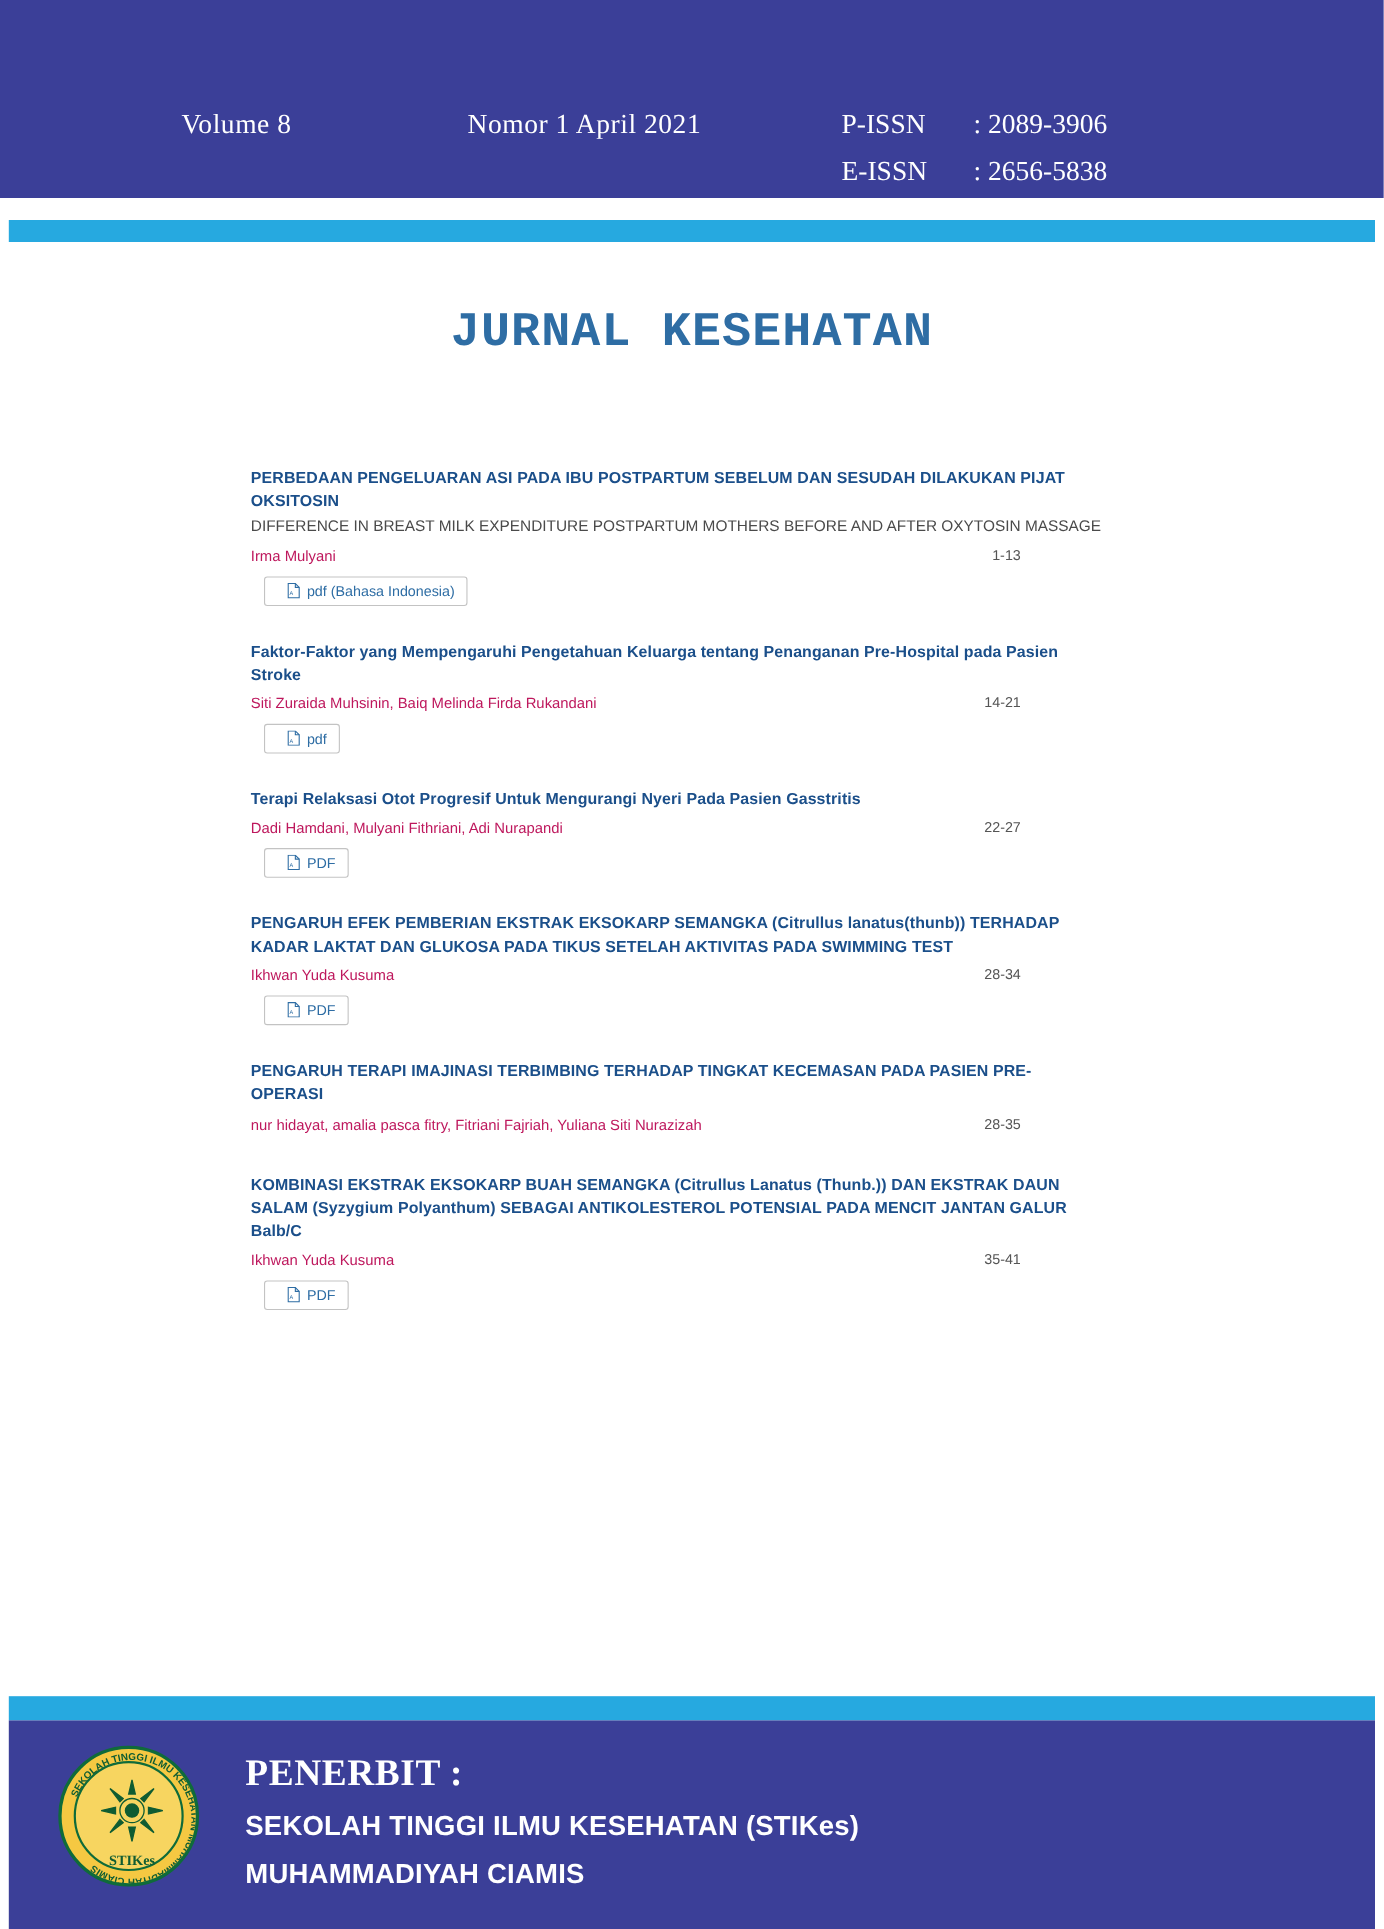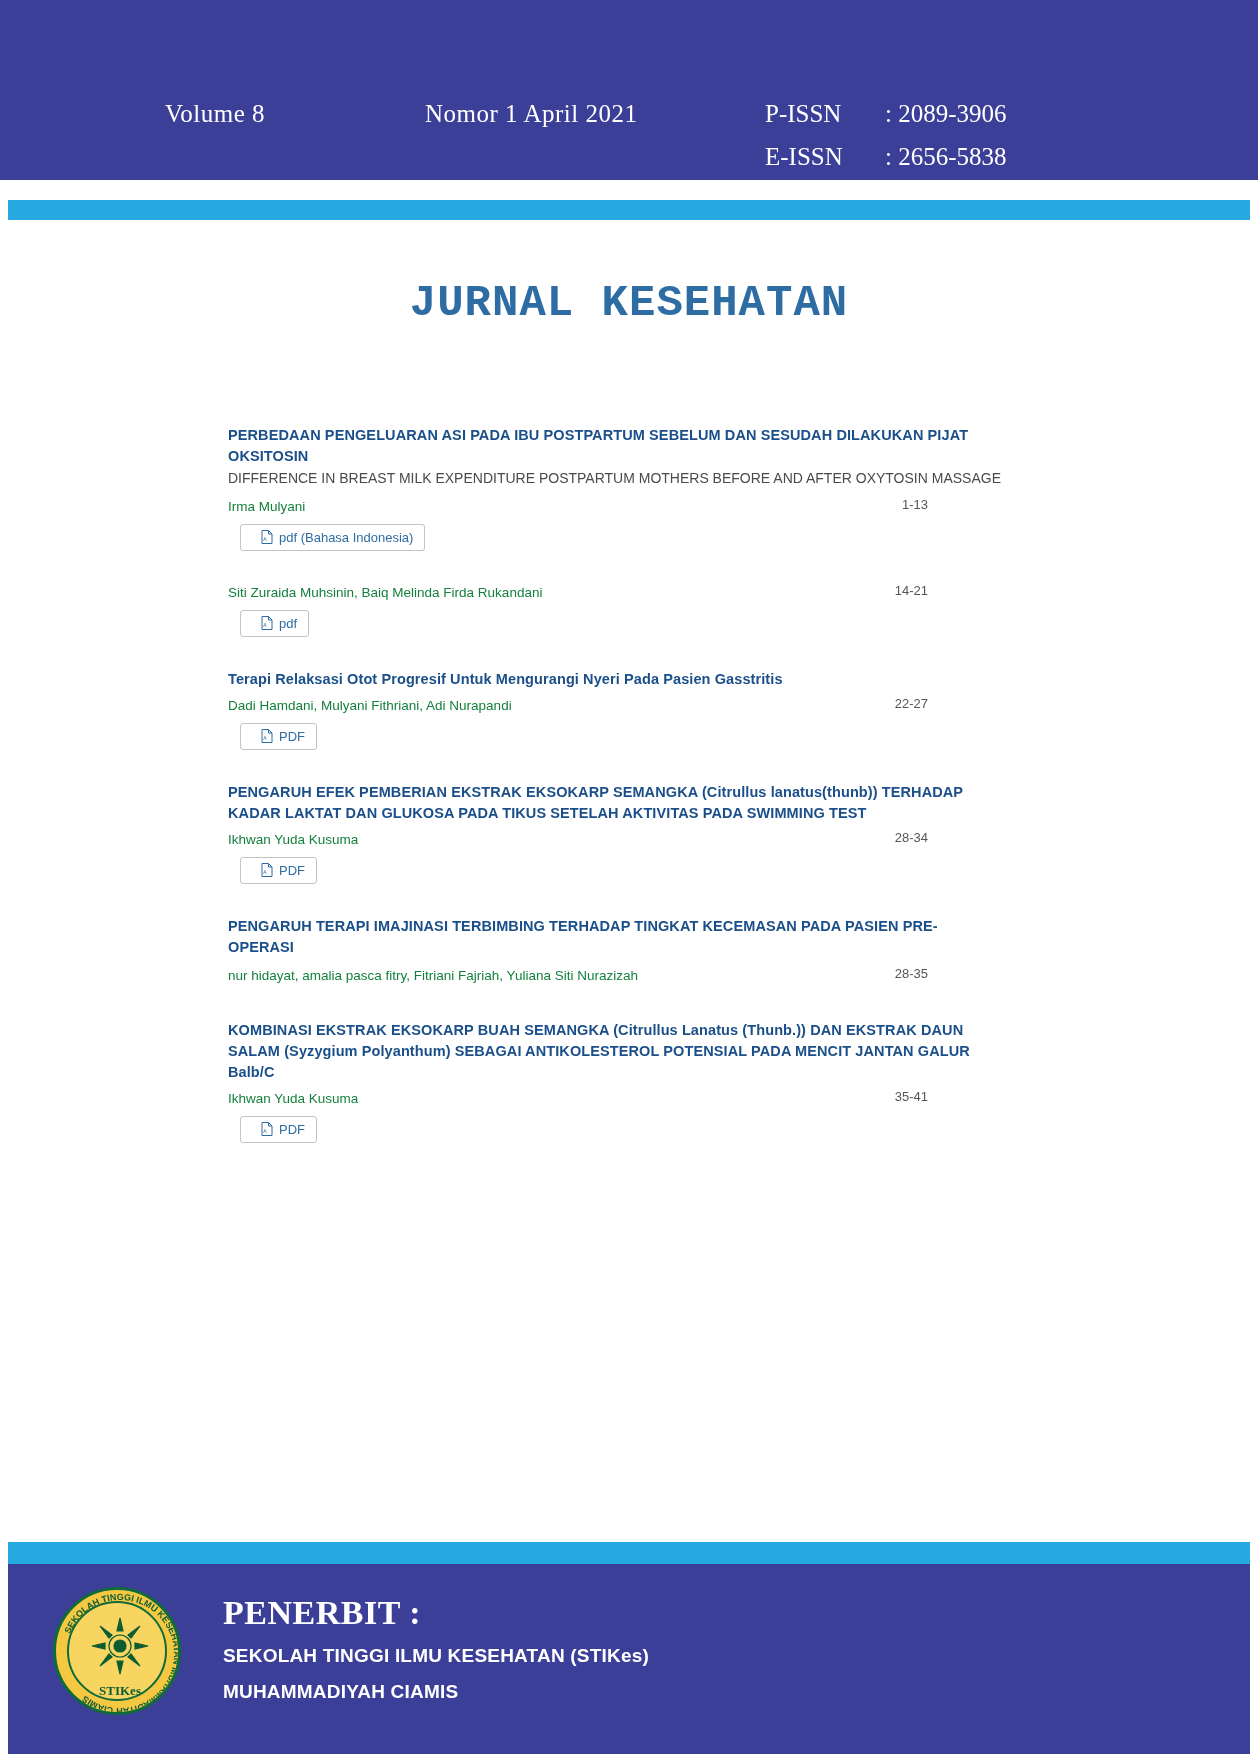--- a/index.html
+++ b/index.html
@@ -107,21 +107,21 @@
     line-height: 1.4;
     margin: 0 0 8px 0;
     font-weight: normal;
   }
   .art-meta {
     position: relative;
     height: 20px;
     margin-bottom: 7px;
   }
   .art-authors {
-    color: #15803d;
+    color: #be185d;
     font-size: 13.5px;
     display: inline-block;
   }
   .art-pages {
     position: absolute;
     right: 90px; top: 0;
     color: #555555;
     font-size: 13px;
   }
   .pdf-btn {
@@ -209,21 +209,21 @@
   .pub-label {
     font-family: "Liberation Serif", serif;
     font-weight: bold;
     font-size: 34px;
     letter-spacing: 0.5px;
     margin-bottom: 6px;
   }
   .pub-line1, .pub-line2 {
     font-family: "Liberation Sans", sans-serif;
     font-weight: bold;
-    font-size: 19px;
+    font-size: 25px;
     line-height: 1.28;
     letter-spacing: 0.2px;
     margin-top: 12px;
   }
 </style>
 </head>
 <body>
 
 <div class="top-band">
   <div class="top-band-inner">
@@ -254,20 +254,21 @@
             <path d="M1 0.5h6.5L11 4v9.5H1z" fill="none" stroke="#2e6da4" stroke-width="1"></path>
             <path d="M7.5 0.5V4H11" fill="none" stroke="#2e6da4" stroke-width="1"></path>
             <text x="2.2" y="11" font-size="5" fill="#2e6da4" font-family="Liberation Sans, sans-serif">A</text>
           </svg>
       </span>
       <span>pdf (Bahasa Indonesia)</span>
     </div>
   </div>
 
   <div class="article" style="margin-top:32px;">
+    <div class="art-title">Faktor-Faktor yang Mempengaruhi Pengetahuan Keluarga tentang Penanganan Pre-Hospital pada Pasien Stroke</div>
     <div class="art-meta" style="margin-top:6px;">
       <span class="art-authors">Siti Zuraida Muhsinin, Baiq Melinda Firda Rukandani</span>
       <span class="art-pages">14-21</span>
     </div>
     <div class="pdf-btn">
       <span class="pdf-glyph">
         <svg width="12" height="14" viewBox="0 0 12 14">
             <path d="M1 0.5h6.5L11 4v9.5H1z" fill="none" stroke="#2e6da4" stroke-width="1"></path>
             <path d="M7.5 0.5V4H11" fill="none" stroke="#2e6da4" stroke-width="1"></path>
             <text x="2.2" y="11" font-size="5" fill="#2e6da4" font-family="Liberation Sans, sans-serif">A</text>

